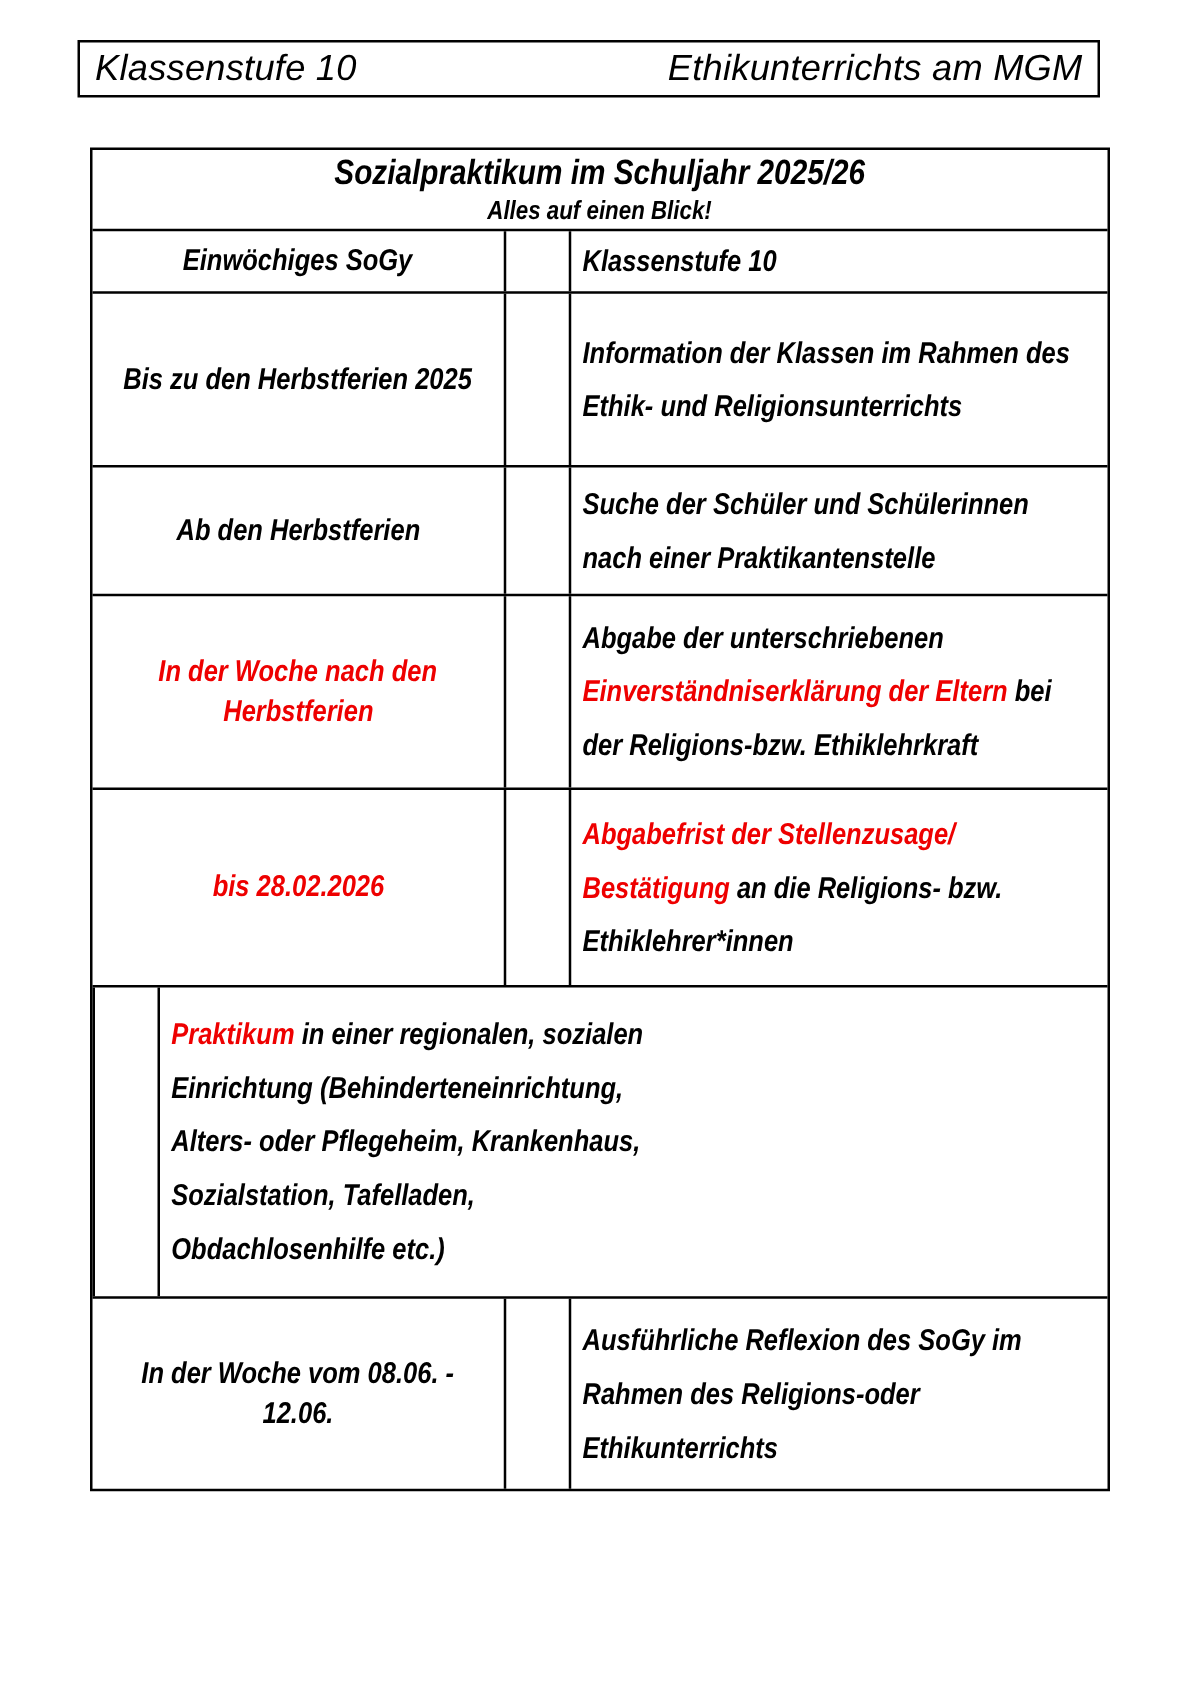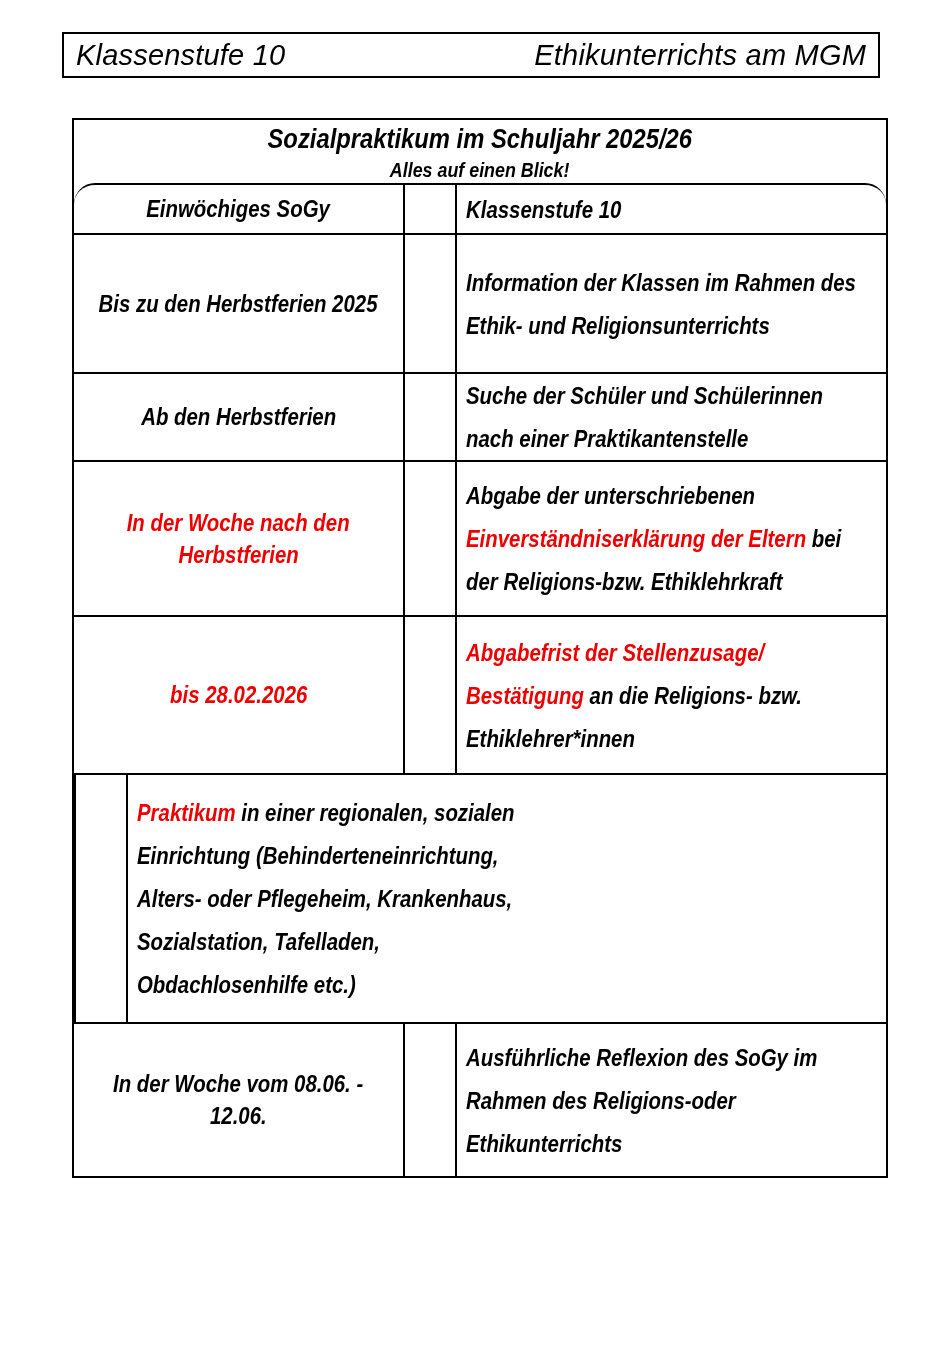--- a/index.html
+++ b/index.html
@@ -21,21 +21,21 @@
   }
 
   
   .table {
     position:absolute; left:72px; top:118px; width:816px;
     border:2px solid #000;
     font-weight:bold; font-style:italic;
   }
   .header-row {
     height:63px; display:flex; flex-direction:column;
-    justify-content:center; align-items:center; text-align:center;
+    align-items:center; text-align:center;
   }
   .title-line   { font-size:28px; line-height:36px; transform:scaleX(0.85); transform-origin:center; white-space:nowrap; }
   .subtitle-line{ font-size:21px; line-height:26px; transform:scaleX(0.85); transform-origin:center; white-space:nowrap; }
 
   .trow { display:flex; border-top:2px solid #000; }
   .cell { display:flex; flex-direction:column; justify-content:center; }
   .cell-left  { width:329px; align-items:center; text-align:center; padding:2px 4px; }
   .cell-mid   { width:52px;  border-left:2px solid #000; }
   .cell-right { width:431px; border-left:2px solid #000; align-items:flex-start; text-align:left; padding:2px 2px 2px 9px; }
 
@@ -52,40 +52,40 @@
   <span>Klassenstufe 10</span>
   <span>Ethikunterrichts am MGM</span>
 </div>
 
 <div class="table">
   <div class="header-row">
     <div class="title-line">Sozialpraktikum im Schuljahr 2025/26</div>
     <div class="subtitle-line">Alles auf einen Blick!</div>
   </div>
   <div id="rows">
-      <div class="trow" style="height: 50px; border-radius: 21px;">
+      <div class="trow" style="height: 50px;">
         <div class="cell cell-left">
           <div class="line"><span class="seg">Einwöchiges SoGy</span></div>
         </div>
         <div class="cell cell-mid"></div>
         <div class="cell cell-right">
           <div class="line"><span class="seg">Klassenstufe 10</span></div>
         </div>
       </div>
       <div class="trow" style="height: 139px;">
         <div class="cell cell-left">
           <div class="line"><span class="seg">Bis zu den Herbstferien 2025</span></div>
         </div>
         <div class="cell cell-mid"></div>
         <div class="cell cell-right">
           <div class="line"><span class="seg">Information der Klassen im Rahmen des</span></div>
           <div class="line"><span class="seg">Ethik- und Religionsunterrichts</span></div>
         </div>
       </div>
-      <div class="trow" style="height: 88px;">
+      <div class="trow" style="height: 103px;">
         <div class="cell cell-left">
           <div class="line"><span class="seg">Ab den Herbstferien</span></div>
         </div>
         <div class="cell cell-mid"></div>
         <div class="cell cell-right">
           <div class="line"><span class="seg">Suche der Schüler und Schülerinnen</span></div>
           <div class="line"><span class="seg">nach einer Praktikantenstelle</span></div>
         </div>
       </div>
       <div class="trow" style="height: 155px;">

